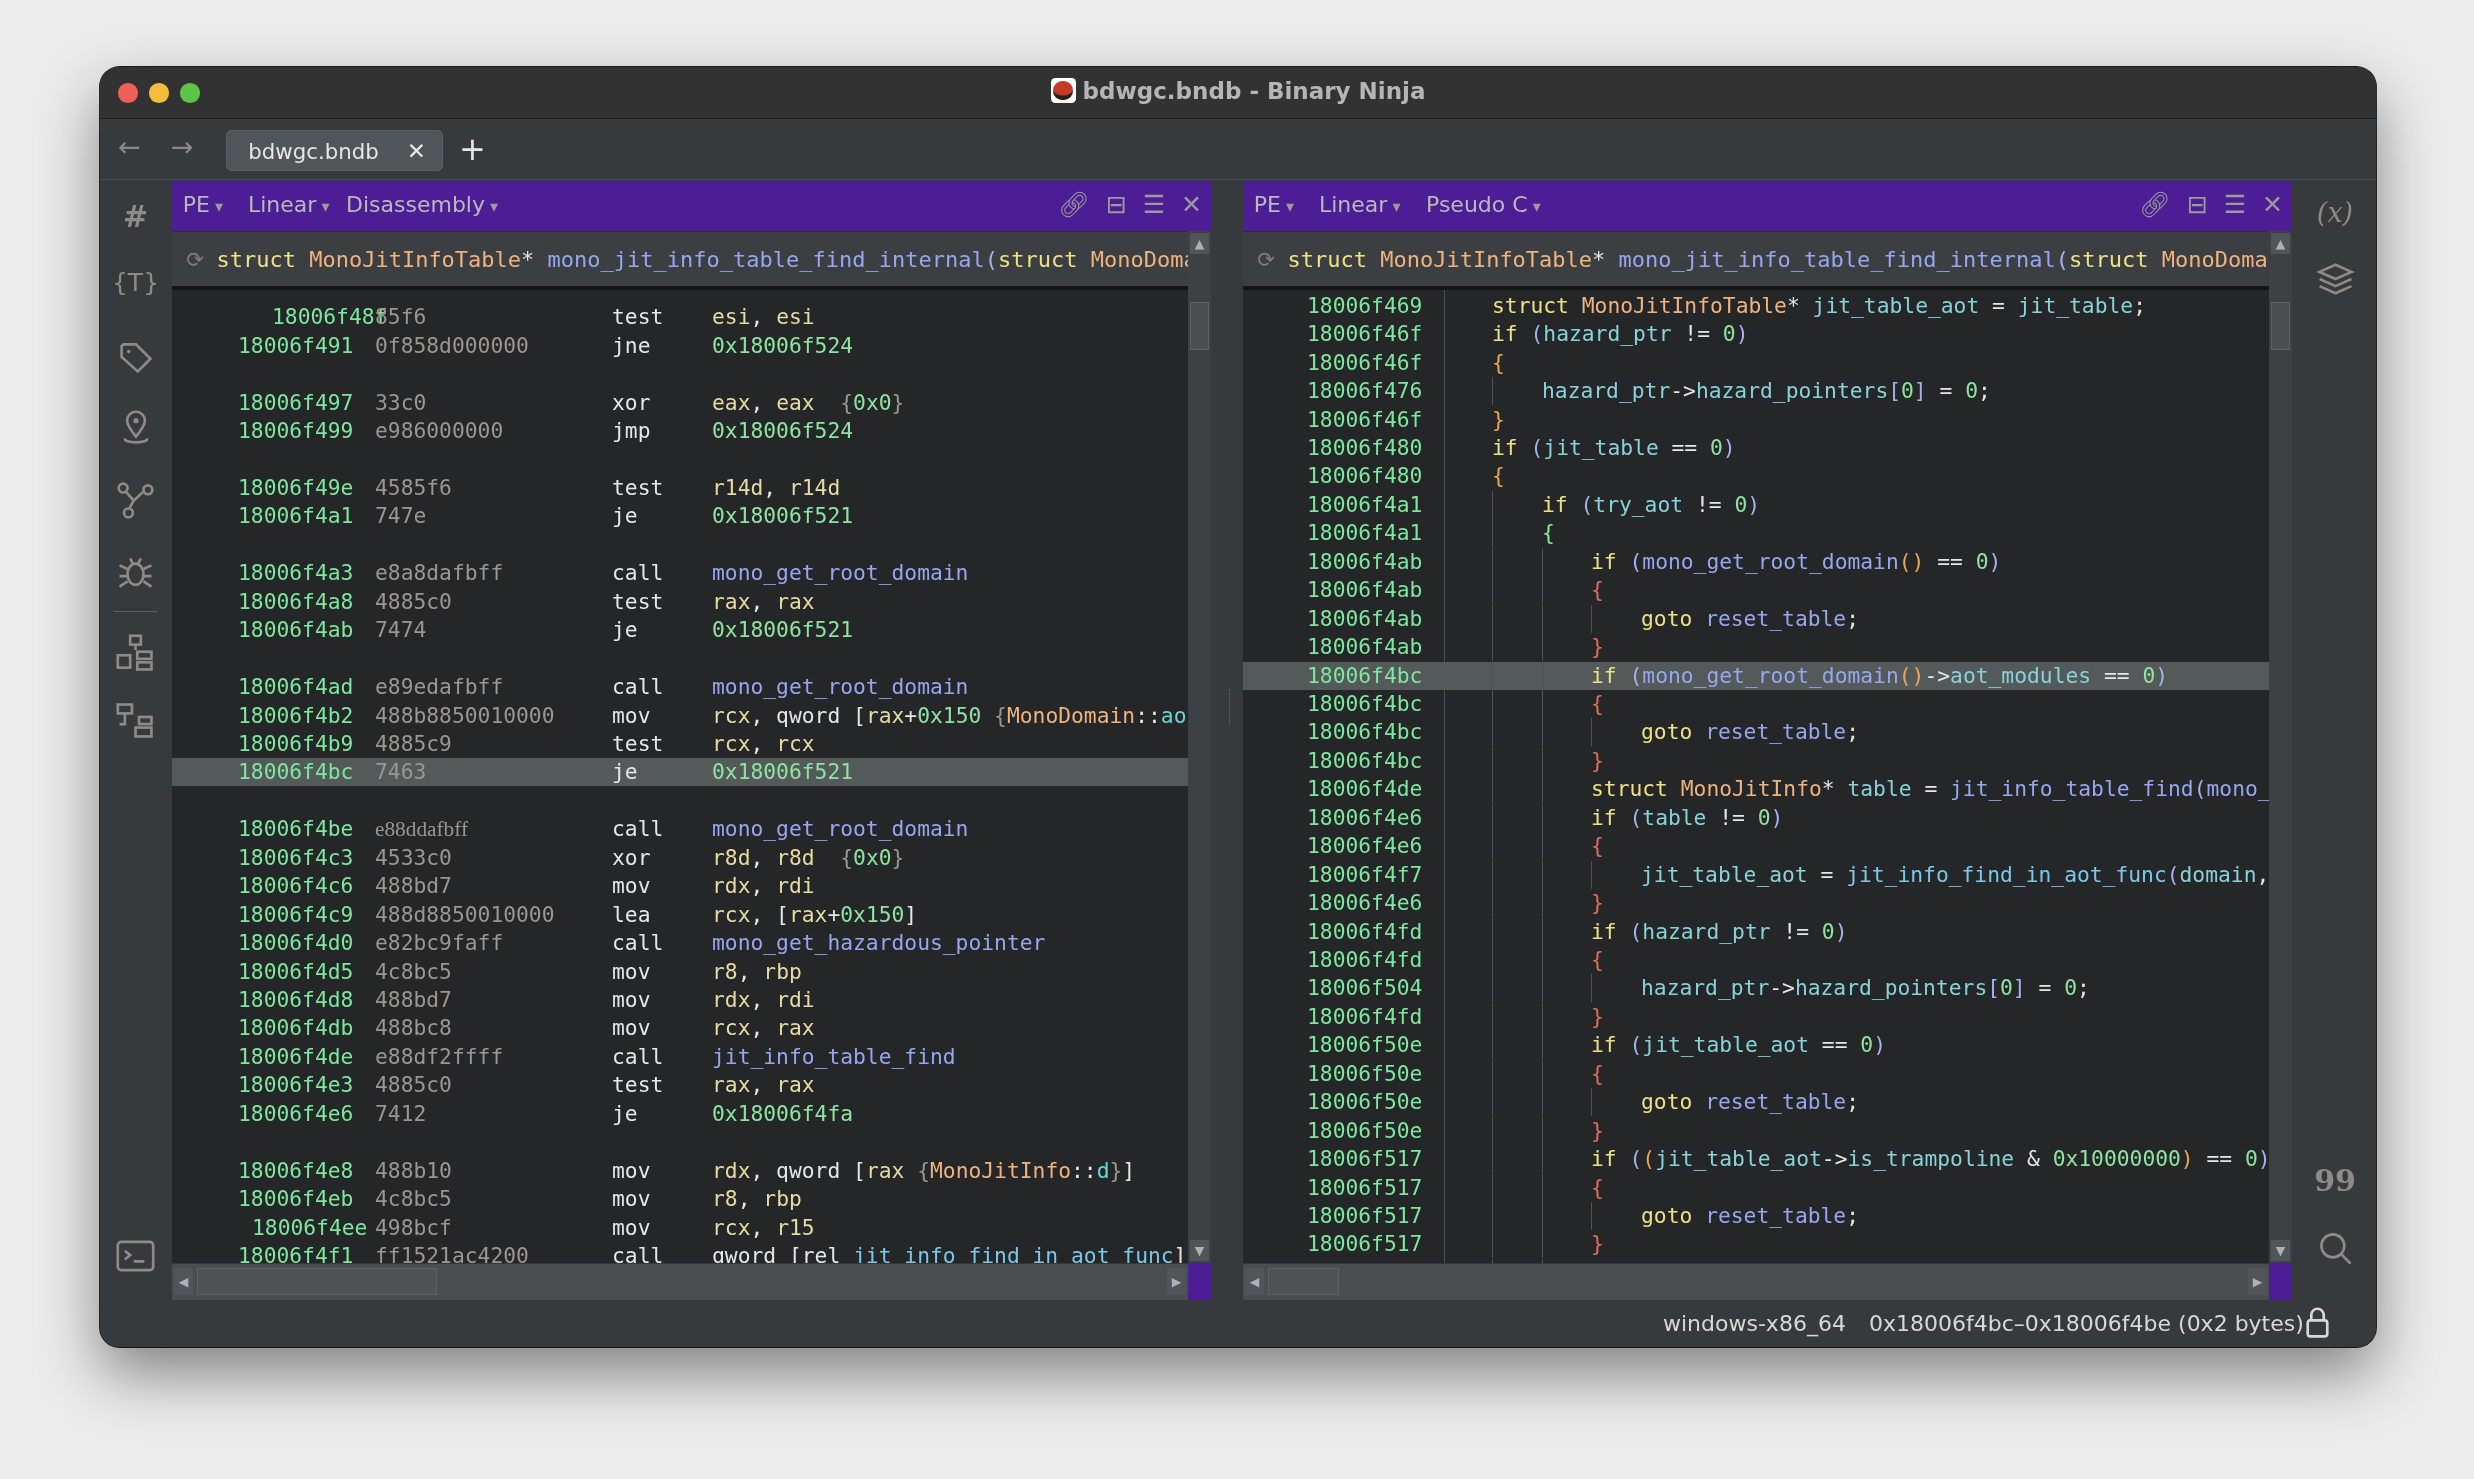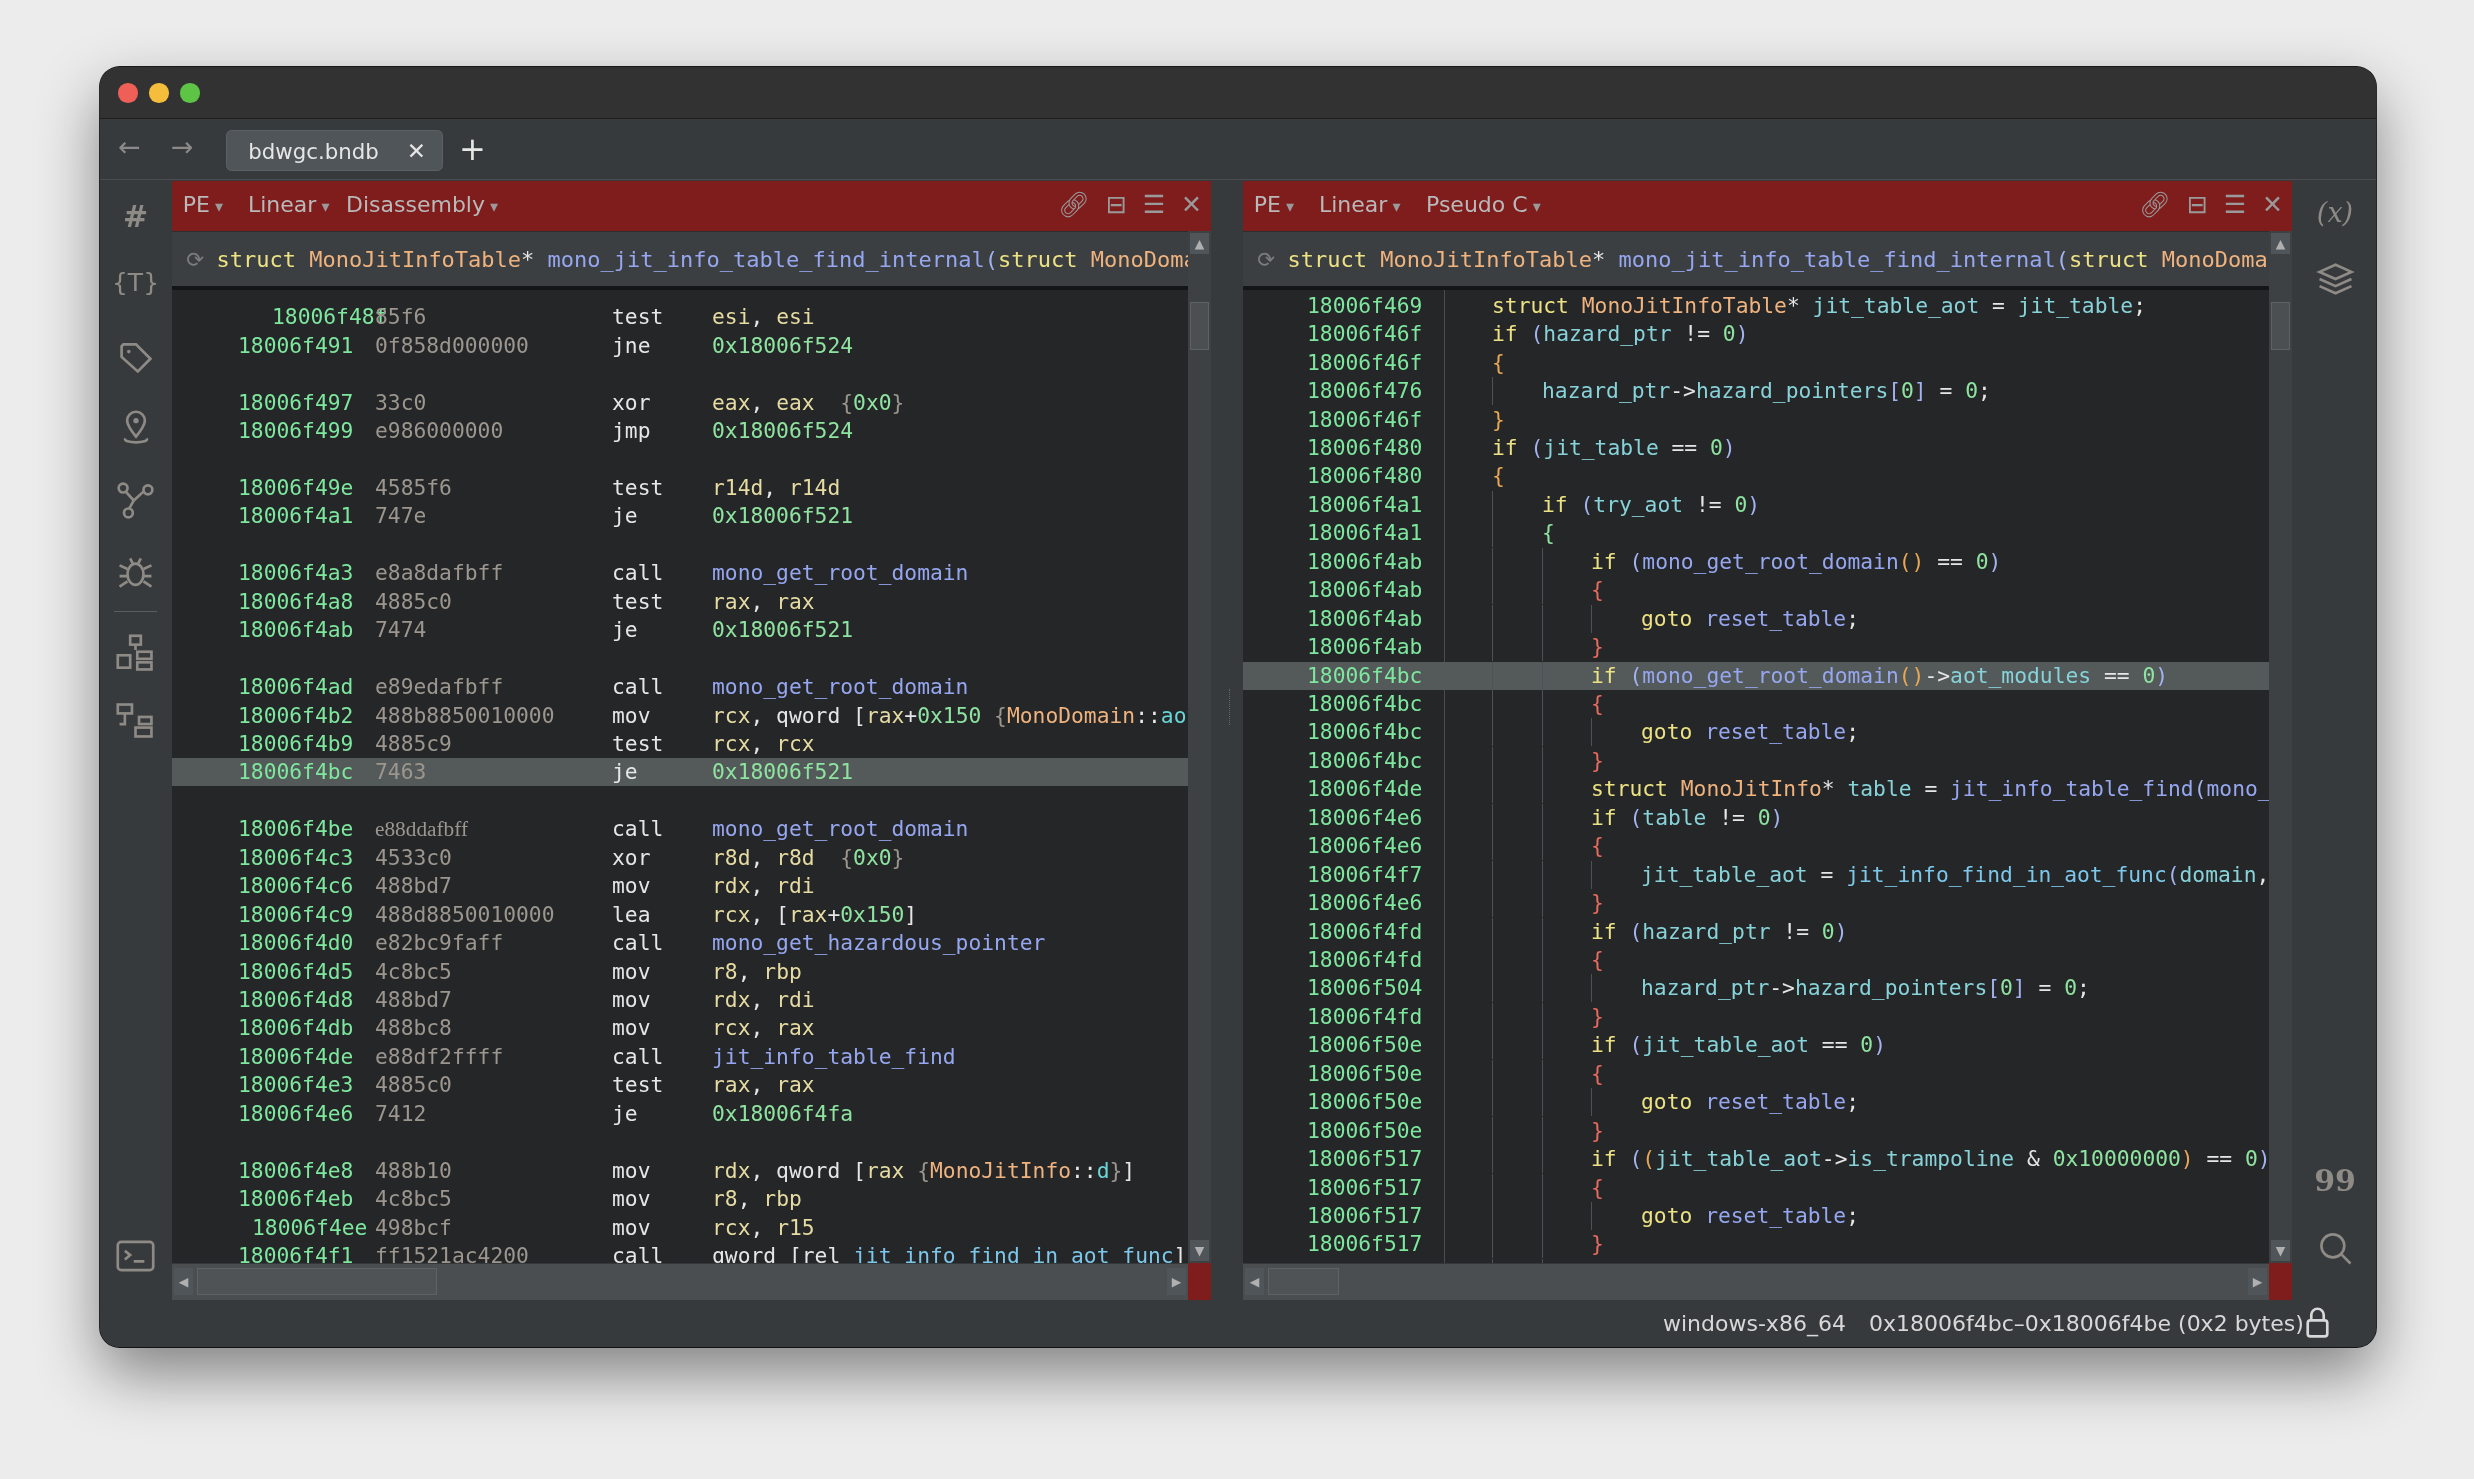--- a/index.html
+++ b/index.html
@@ -18,21 +18,21 @@
   .nav.back { left:18px; } .nav.fwd { left:71px; }
   .tab { position:absolute; left:126px; top:10.7px; width:217px; height:41px; background:#50555a; border:1.8px solid #5b6065; border-radius:5.3px;
          color:#e6e6e6; font-size:21.3px; line-height:41px; box-sizing:border-box; padding-left:21.3px; }
   .tab-close { position:absolute; right:16px; top:0; color:#e6e6e6; font-size:23px; }
   .tab-add { position:absolute; left:359px; top:10.7px; color:#e6e6e6; font-size:32px; }
   .lsidebar { position:absolute; left:0; top:114px; width:71px; bottom:0; background:#373a3c; }
   .rsidebar { position:absolute; right:0; top:114px; width:82px; bottom:0; background:#373a3c; }
   .sicon { position:absolute; left:0; width:71px; text-align:center; color:#8e8a86; font-size:30px; }
   .rsidebar .sicon { width:82px; }
   .sdiv { position:absolute; left:14.2px; width:43px; height:0.9px; background:#5a5d60; }
-  .pane { position:absolute; top:114px; background:#7f1d1d; }
+  .pane { position:absolute; top:114px; background:#4c1d95; }
   .pane.left { left:72px; width:1039px; bottom:47px; }
   .pane.right { left:1143px; width:1049px; bottom:47px; }
   .splitter { position:absolute; left:1129px; top:622px; width:3.6px; height:36px; border-left:1.8px dotted #666; }
   .phead { position:absolute; left:0; right:0; top:0; height:50px; color:#b9b9b9; font-size:22px; }
   .phead .dd { position:absolute; top:10.7px; }
   .phead .dd::after { content:" \25BE"; font-size:16px; color:#9a9a9a; }
   .picons { position:absolute; right:9px; top:9px; color:#9a9a9a; font-size:25px; }
   .picons span { margin-left:16px; }
   .fhead { position:absolute; left:0; right:23px; top:50px; height:55px; background:#3c3f42; border-top:0.9px solid #2c2e30;
            font-family:"DejaVu Sans Mono", monospace; font-size:22px; line-height:55px; white-space:nowrap; overflow:hidden; }
@@ -62,20 +62,23 @@
   .c-label { color:#96a7f0; } .c-dfn { color:#7cc7ea; }
 </style>
 </head>
 <body>
 
 <div class="window">
   <div class="titlebar">
     <div class="traffic t-close"></div>
     <div class="traffic t-min"></div>
     <div class="traffic t-max"></div>
+    <div class="title">
+      <span class="app-icon"></span><span>bdwgc.bndb - Binary Ninja</span>
+    </div>
   </div>
 
   <div class="tabbar">
     <span class="nav back">←</span>
     <span class="nav fwd">→</span>
     <div class="tab">
       <span>bdwgc.bndb</span>
       <span class="tab-close">✕</span>
     </div>
     <span class="tab-add">+</span>

